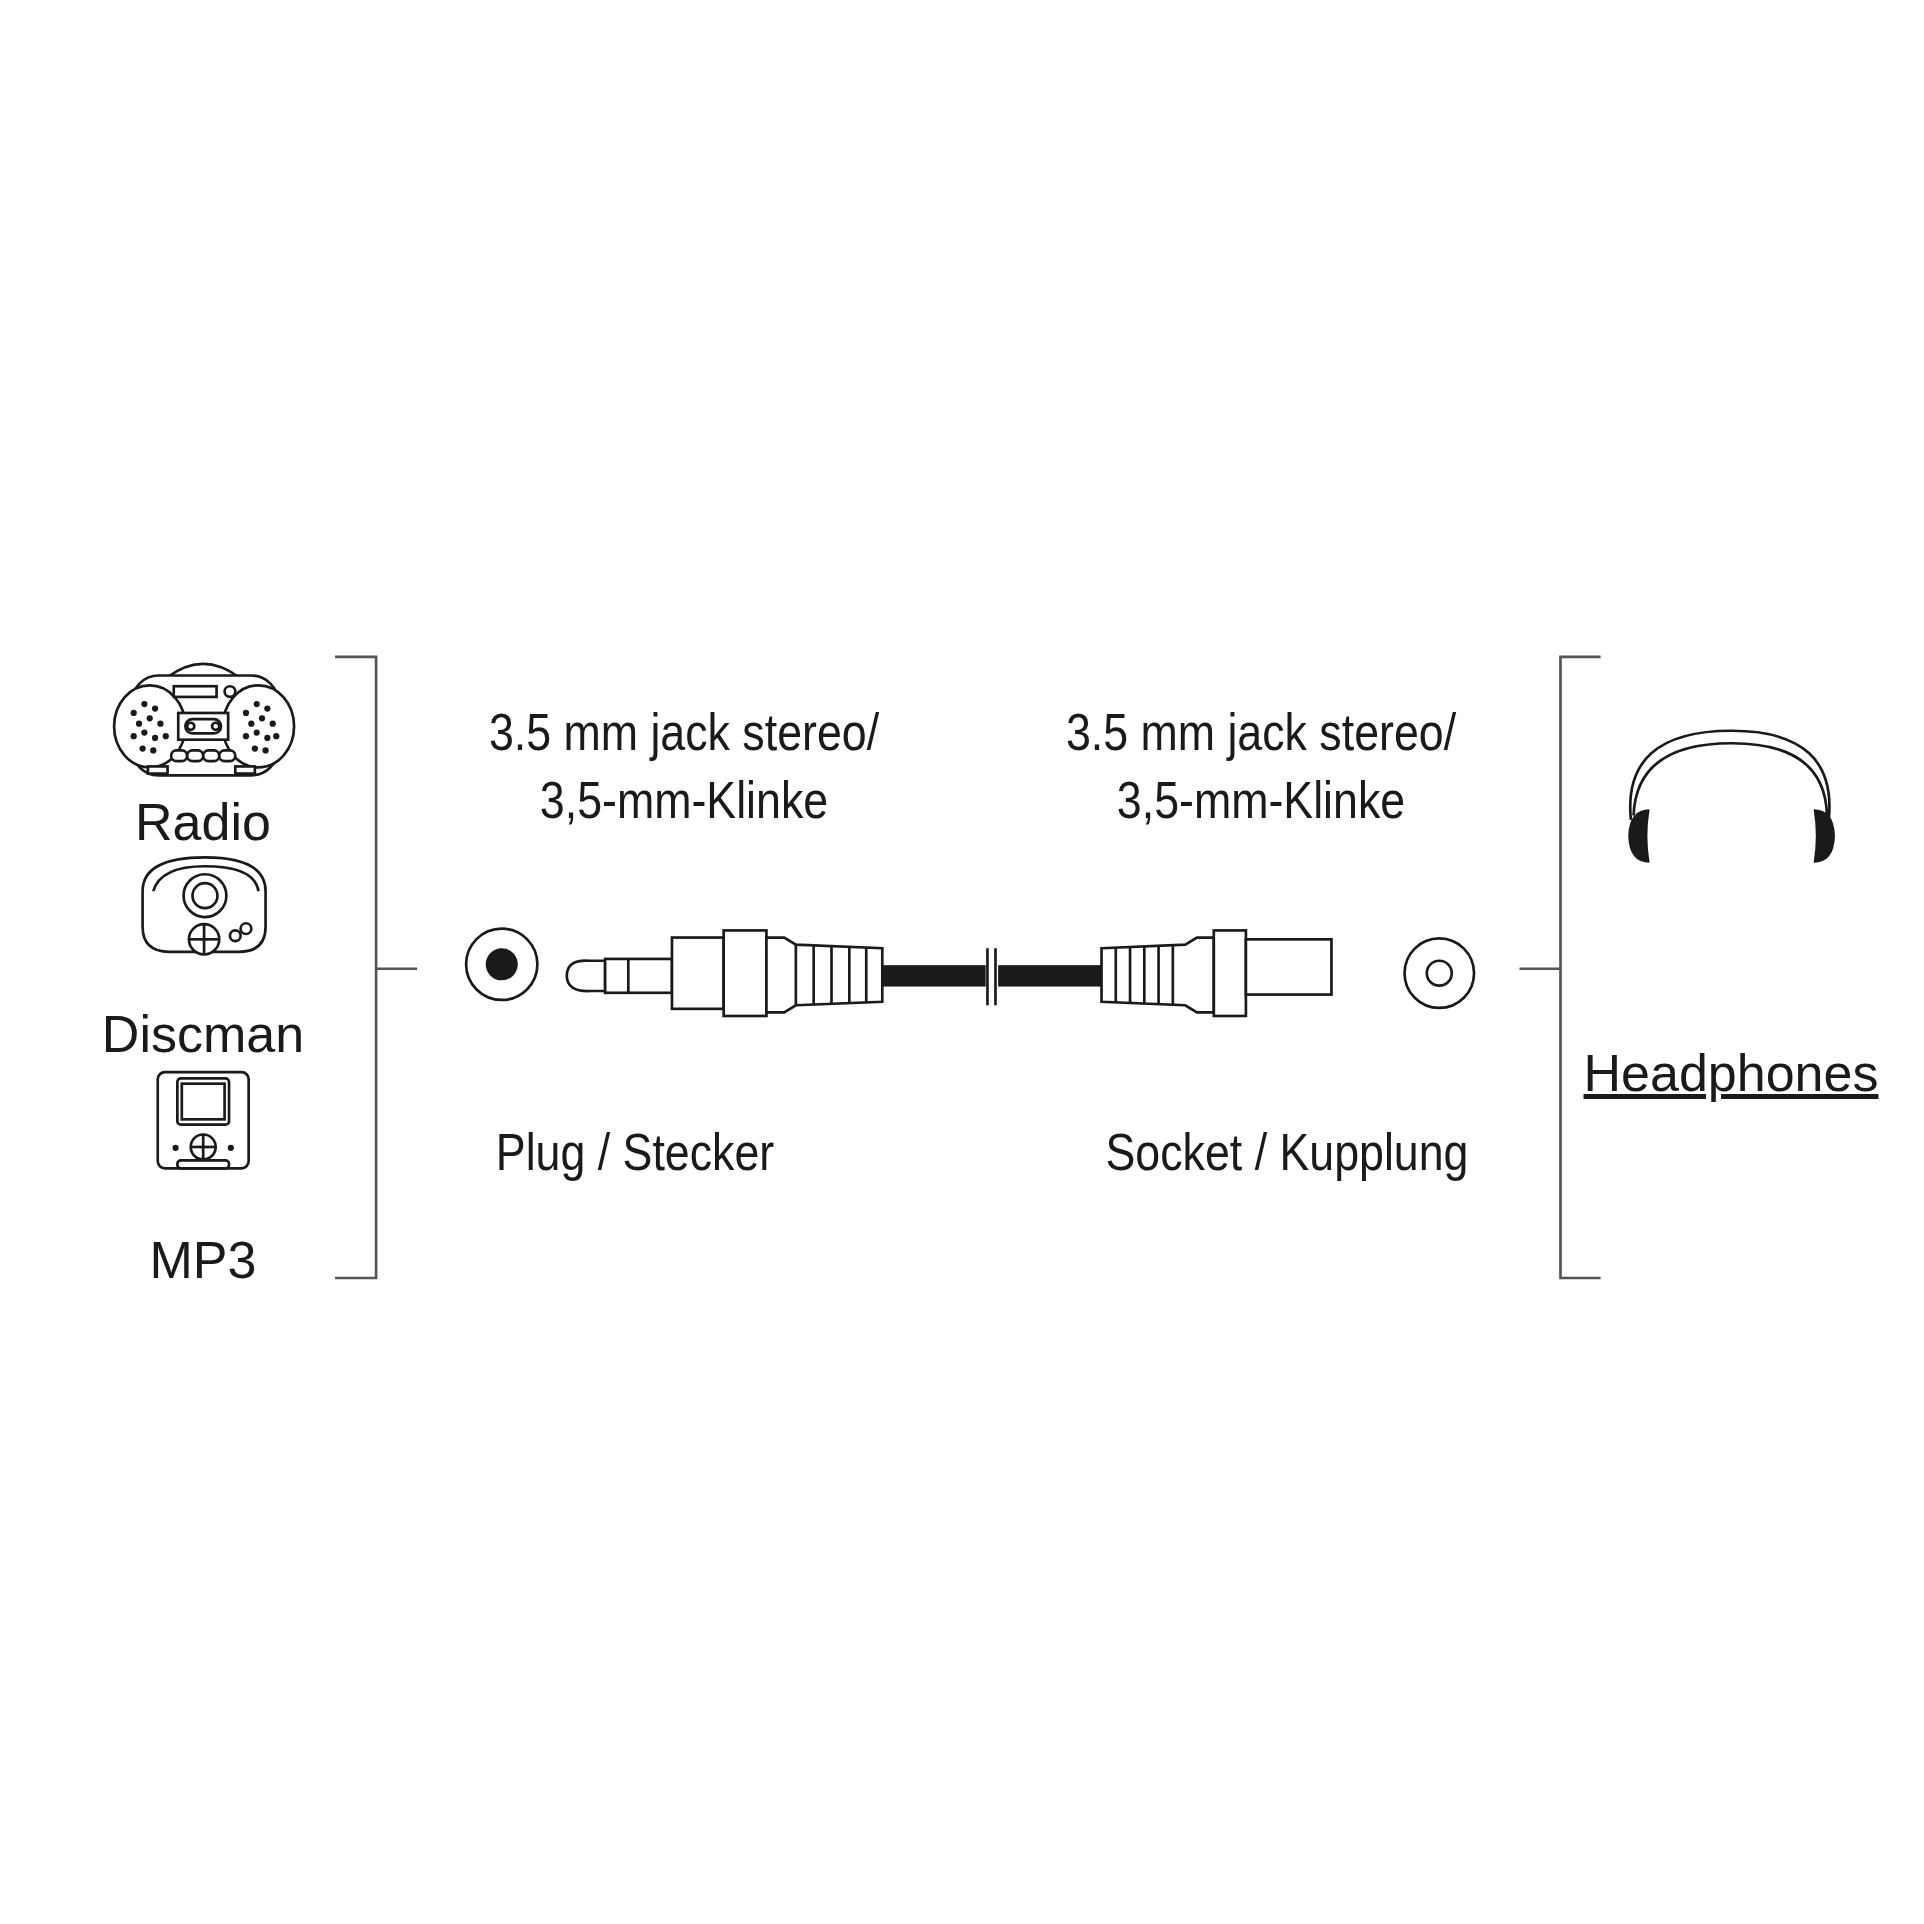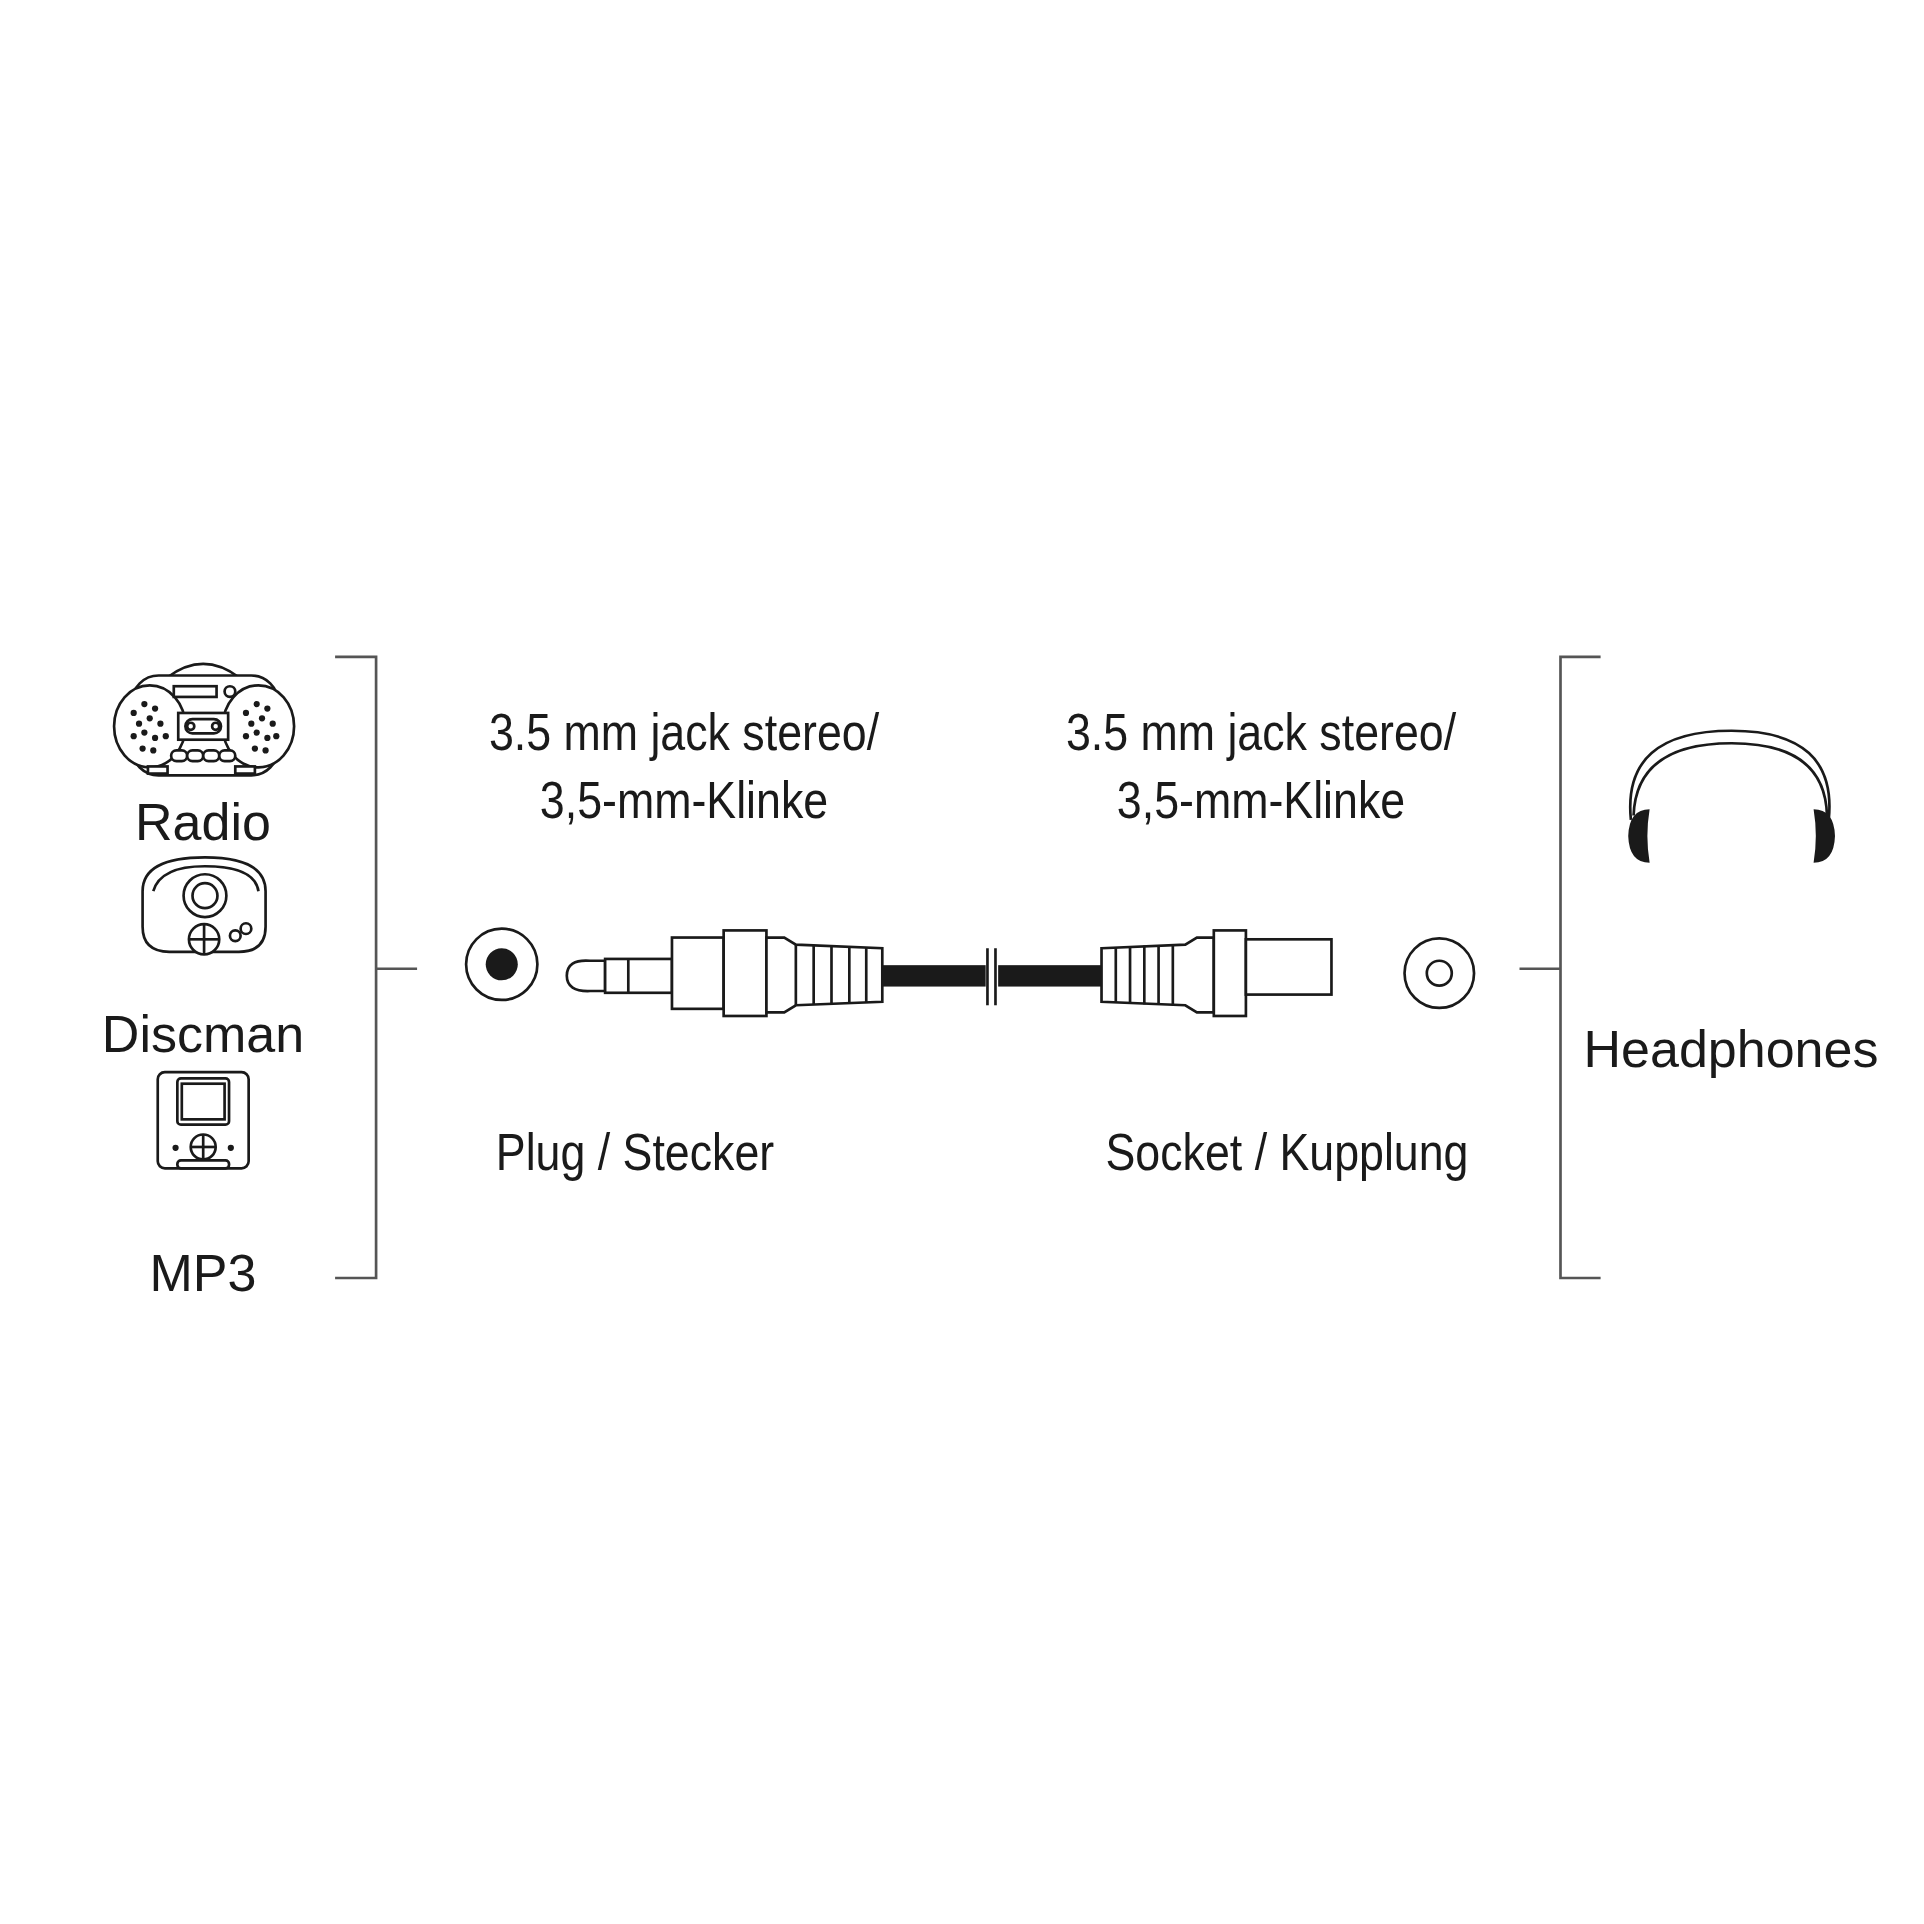--- a/index.html
+++ b/index.html
@@ -137,25 +137,25 @@
   <g>
     <path d="M1830,920 Q1820,820 1943,820 Q2062,820 2052,920" fill="none" stroke="#1a1a1a" stroke-width="3"></path>
     <path d="M1833,915 Q1836,834 1943,834 Q2048,834 2050,915" fill="none" stroke="#1a1a1a" stroke-width="3"></path>
     <path d="M1851,908 Q1828,908 1827,938 Q1828,968 1851,968 Q1846,938 1851,908 Z" fill="#1a1a1a"></path>
     <path d="M2035,908 Q2058,908 2059,938 Q2058,968 2035,968 Q2040,938 2035,908 Z" fill="#1a1a1a"></path>
   </g>
 </svg>
 
 <div class="lbl" style="left:203px;top:796px;">Radio</div>
 <div class="lbl" style="left:203px;top:1008px;text-align:center;">Discman</div>
-<div class="lbl" style="left:203px;top:1234px;margin-top:13px;">MP3</div>
+<div class="lbl" style="left:203px;top:1234px;">MP3</div>
 
 <div class="lbl cond" style="left:684px;top:706px;">3.5 mm jack stereo/</div>
 <div class="lbl cond" style="left:684px;top:774px;">3,5-mm-Klinke</div>
 
 <div class="lbl cond" style="left:1261px;top:706px;">3.5 mm jack stereo/</div>
 <div class="lbl cond" style="left:1261px;top:774px;">3,5-mm-Klinke</div>
 
 <div class="lbl cond" style="left:635px;top:1126px;">Plug / Stecker</div>
 <div class="lbl cond" style="left:1287px;top:1126px;">Socket / Kupplung</div>
 
-<div class="lbl" style="left:1731px;top:1023px;">Headphones</div>
+<div class="lbl" style="left:1731px;top:1047px;text-decoration:underline;">Headphones</div>
 
 
 </body></html>

